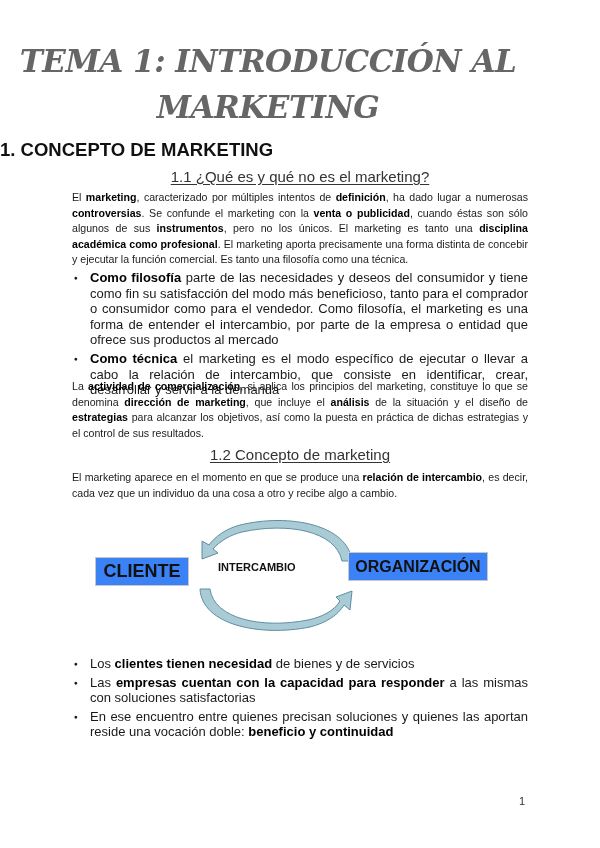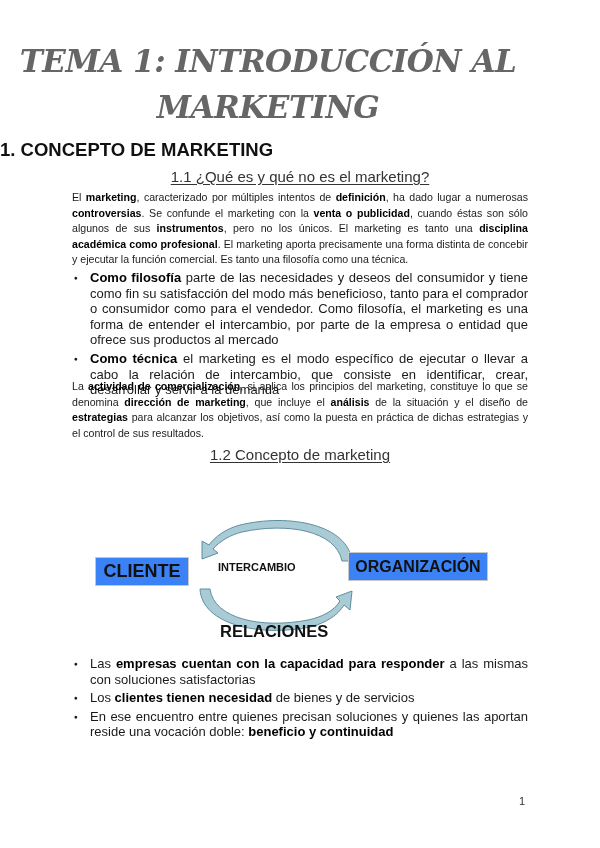--- a/index.html
+++ b/index.html
@@ -46,38 +46,38 @@
       <li><b>Como filosofía</b><span> parte de las necesidades y deseos del consumidor y tiene como fin su satisfacción del modo más beneficioso, tanto para el comprador o consumidor como para el vendedor. Como filosofía, el marketing es una forma de entender el intercambio, por parte de la empresa o entidad que ofrece sus productos al mercado</span></li>
       <li><b>Como técnica</b><span> el marketing es el modo específico de ejecutar o llevar a cabo la relación de intercambio, que consiste en identificar, crear, desarrollar y servir a la demanda</span></li>
     </ul>
 
   <div class="para" style="top:379px;"><span>La </span><b>actividad de comercialización</b><span>, si aplica los principios del marketing, constituye lo que se denomina </span><b>dirección de marketing</b><span>, que incluye el </span><b>análisis</b><span> de la situación y el diseño de </span><b>estrategias</b><span> para alcanzar los objetivos, así como la puesta en práctica de dichas estrategias y el control de sus resultados.</span></div>
 
   <div class="h2" style="top:446px;">
     <span>1.2 Concepto de marketing</span>
   </div>
 
+  <div class="para" style="top:470px;"><span>El marketing aparece en el momento en que se produce una </span><b>relación de intercambio</b><span>, es decir, cada vez que un individuo da una cosa a otro y recibe algo a cambio.</span></div>
 
   <div class="diagram">
     <svg class="arrows" width="420" height="130" viewBox="0 0 420 130">
 
       <path d="M262 46 C 258 10, 200 -2, 150 10 C 135 14, 125 22, 119 30 L 112 26 L 112 44 L 128 38 L 123 34 C 130 26, 140 20, 152 17 C 198 7, 246 16, 252 46 Z" fill="#a9cbd6" stroke="#5f8ea0" stroke-width="1"></path>
 
       <path d="M110 74 C 112 110, 170 122, 220 112 C 236 108, 248 100, 254 90 L 260 95 L 262 76 L 246 82 L 250 86 C 244 96, 232 102, 218 105 C 172 114, 124 104, 120 74 Z" fill="#a9cbd6" stroke="#5f8ea0" stroke-width="1"></path>
     </svg>
     <div class="box box-cliente">
       <span>CLIENTE</span>
     </div>
     <div class="label-inter">INTERCAMBIO</div>
     <div class="box box-org">
       <span>ORGANIZACIÓN</span>
     </div>
-    <div class="label-rel">RELACIONES</div>
   </div>
 
   <ul class="bullets" style="top:656px;">
+      <li><span>Los </span><b>clientes tienen necesidad</b><span> de bienes y de servicios</span></li>
       <li><span>Las </span><b>empresas cuentan con la capacidad para responder</b><span> a las mismas con soluciones satisfactorias</span></li>
-      <li><span>Los </span><b>clientes tienen necesidad</b><span> de bienes y de servicios</span></li>
       <li><span>En ese encuentro entre quienes precisan soluciones y quienes las aportan reside una vocación doble: </span><b>beneficio y continuidad</b></li>
     </ul>
 
   <div class="page-number">1</div>
 </div>
 
 </body></html>

